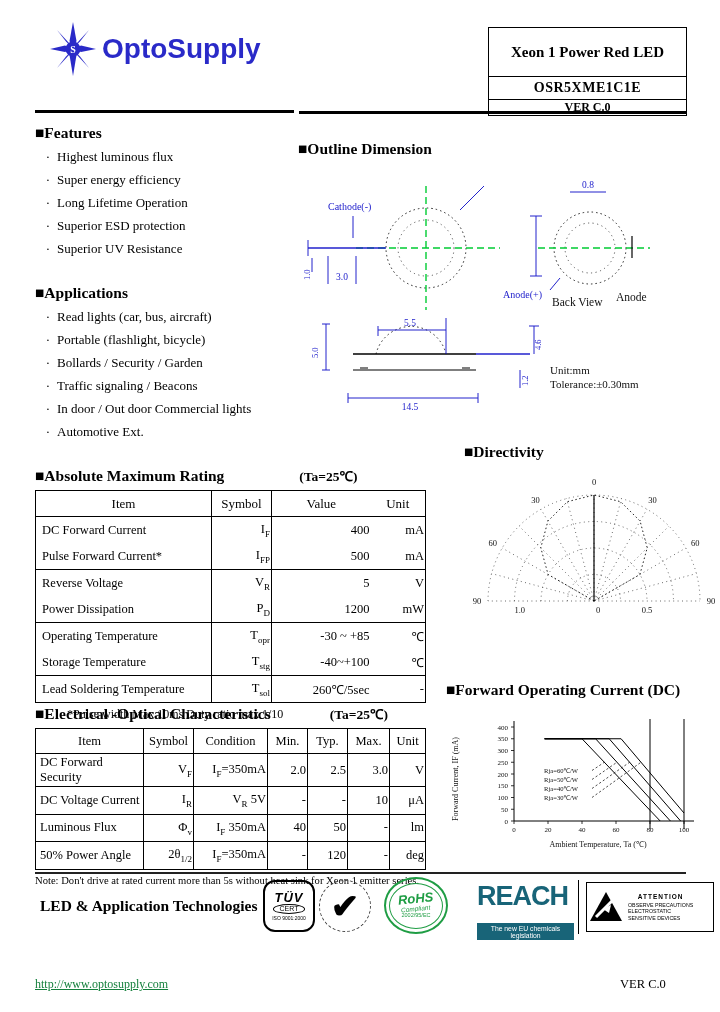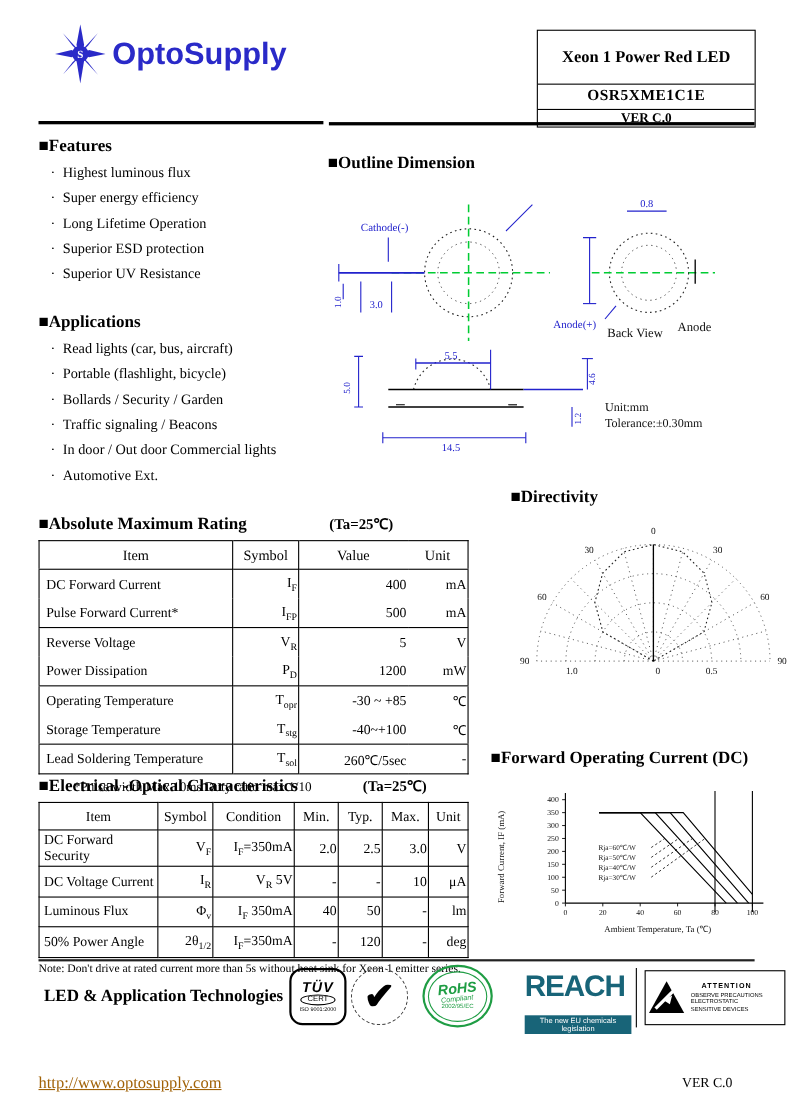--- a/index.html
+++ b/index.html
@@ -70,21 +70,21 @@
   .rohs-c{font-size:6.5px;font-style:italic;transform:rotate(-6deg);}
   .rohs-e{font-size:5.5px;}
   .reach{left:477px;top:881px;width:97px;height:50px;display:flex;flex-direction:column;align-items:flex-start;gap:12px;}
   .reach-t{color:#186478;font-weight:bold;font-size:27px;line-height:30px;letter-spacing:-1px;text-align:center;}
   .reach-s{background:#186478;color:#fff;font-size:6.8px;text-align:center;padding:1.5px 0;}
   .vdiv{position:absolute;left:578px;top:880px;width:1.2px;height:54px;background:#000;}
   .esd{left:586px;top:882px;width:128px;height:50px;border:1px solid #000;display:flex;align-items:center;padding:2px;}
   .esd-text{margin-left:5px;}
   .esd-title{font-size:6.5px;font-weight:bold;text-align:center;letter-spacing:1px;margin-bottom:2px;}
   .esd-line{font-size:5.3px;line-height:6.5px;}
-  .bottom-link{position:absolute;left:35px;top:977px;font-size:15px;color:#a16207;text-decoration:underline;}
+  .bottom-link{position:absolute;left:35px;top:977px;font-size:12px;color:#15803d;text-decoration:underline;}
   .bottom-ver{position:absolute;left:620px;top:977px;font-size:12.5px;}
   svg text{font-family:"Liberation Serif",serif;}
 </style>
 </head>
 <body>
 
 <div id="page">
 
   <div class="logo">
     <svg width="46" height="54" viewBox="0 0 46 54">

